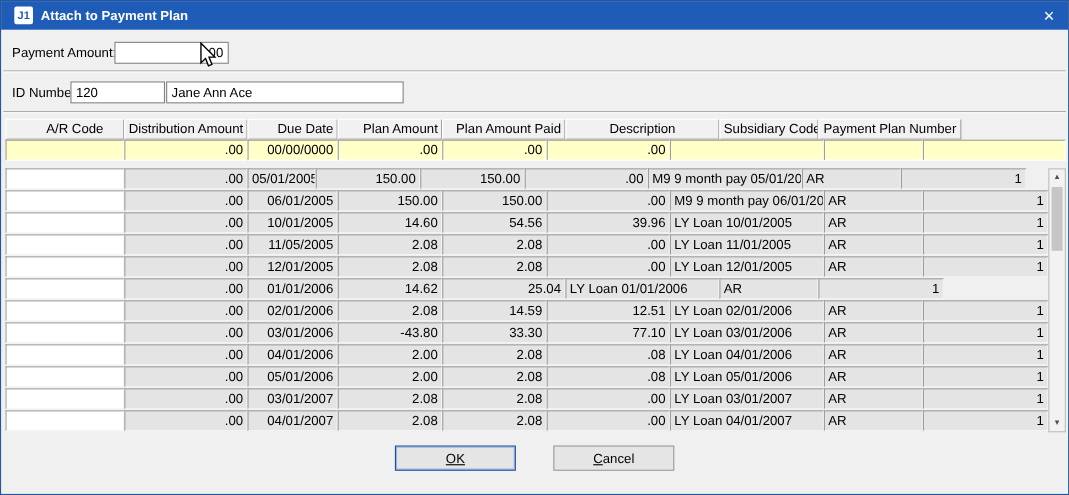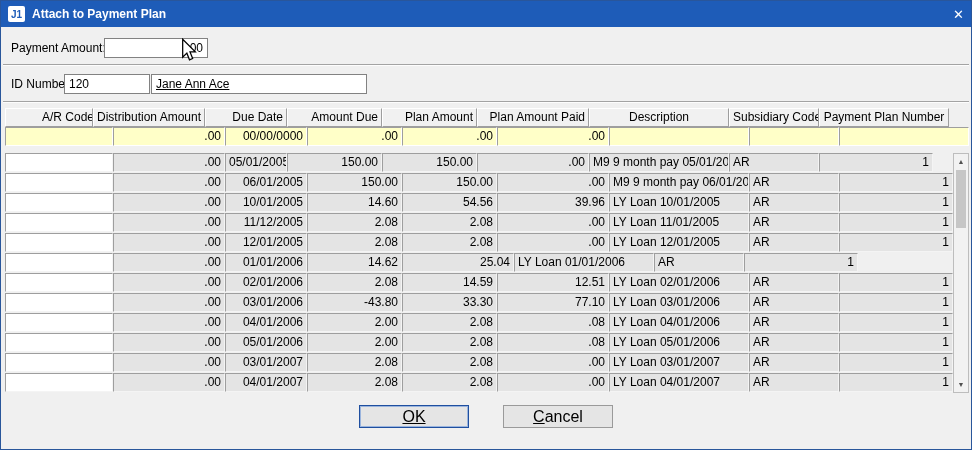--- a/index.html
+++ b/index.html
@@ -8,42 +8,42 @@
   .window{
     position:relative;width:972px;height:450px;box-sizing:border-box;
     background:#f0f0f0;border:1px solid #29569b;overflow:hidden;
     font-size:12px;color:#000;
   }
 
   
   .titlebar{
     position:absolute;left:0;top:0;right:0;height:26px;
     background:var(--titlebar-bg,#1e5cb8);
-    display:flex;align-items:center;padding:0 7px;color:#fff;box-sizing:border-box;
+    display:flex;align-items:center;padding:0 12px;color:#fff;box-sizing:border-box;
   }
   .app-icon{
     width:17px;height:16px;background:#fff;color:var(--titlebar-bg,#1e5cb8);
     font-weight:bold;font-size:10px;border-radius:2px;
     display:flex;align-items:center;justify-content:center;flex:0 0 auto;
   }
   .title{font-weight:bold;font-size:12px;margin-left:7px;white-space:nowrap;}
   .close{margin-left:auto;font-size:13px;width:26px;text-align:right;cursor:pointer;}
 
   
   .lbl{position:absolute;line-height:20px;}
   #payment-label{left:10px;top:37px;}
   #id-label{left:10px;top:73px;}
   .textbox{
     position:absolute;background:#fff;border:1px solid #828282;box-sizing:border-box;
     height:20px;line-height:18px;padding:0 4px;overflow:hidden;white-space:nowrap;
   }
   .textbox.num{text-align:right;}
   #payment-input{left:103px;top:37px;width:104px;}
   #id-input{left:63px;top:73px;width:86px;}
-  #name-input{left:150px;top:73px;width:216px;text-decoration:underline;}
+  #name-input{left:150px;top:73px;width:216px;}
 
   .divider{
     position:absolute;left:2px;right:2px;height:2px;
     border-top:1px solid #a3a3a3;border-bottom:1px solid #fdfdfd;box-sizing:border-box;
   }
   #div1{top:63px;}
   #div2{top:100px;}
 
   
   #grid{position:absolute;left:4px;top:107px;width:964px;}
@@ -74,21 +74,21 @@
     display:flex;flex-direction:column;align-items:center;
   }
   .sb-btn{width:14px;height:15px;font-size:7px;line-height:15px;text-align:center;color:#505050;user-select:none;}
   .sb-thumb{width:10px;height:58px;background:#c6c6c6;margin-top:1px;}
   .sb-spacer{flex:1;width:14px;}
 
   
   .buttons{position:absolute;top:404px;left:0;width:100%;display:flex;justify-content:center;gap:34px;}
   .btn{
     width:110px;height:23px;background:#e5e5e5;border:1px solid #9a9a9a;
-    font-family:"Liberation Sans",sans-serif;font-size:16px;padding:0;color:#000;
+    font-family:"Liberation Sans",sans-serif;font-size:12px;padding:0;color:#000;
   }
   .btn-ok{border:1px solid var(--focus-border,#1f4f9f);box-shadow:inset 0 0 0 1px #9ab4dd;}
   .ok-label{text-decoration:underline;}
   .cancel-label{display:inline-block;}
   .cancel-label::first-letter{text-decoration:underline;}
 
   .cursor{position:absolute;left:179px;top:37px;pointer-events:none;}
 </style>
 </head>
 <body>
@@ -107,24 +107,23 @@
   <div class="divider" id="div1"></div>
 
   <span class="lbl" id="id-label">ID Number :</span>
   <div class="textbox" id="id-input">120</div>
   <div class="textbox" id="name-input">Jane Ann Ace</div>
 
   <div class="divider" id="div2"></div>
 
   <div id="grid">
     <div class="grid-header">
-        <div class="hcell" style="width: 88px; text-align: left; padding-left: 36px;">A/R Code</div>
+        <div class="hcell" style="width: 108px; text-align: left; padding-left: 36px;">A/R Code</div>
         <div class="hcell" style="width: 112px; text-align: right;">Distribution Amount</div>
         <div class="hcell" style="width: 82px; text-align: right;">Due Date</div>
-        <div class="hcell" style="width: 95px; text-align: right;">Amount Due</div>
         <div class="hcell" style="width: 95px; text-align: right;">Plan Amount</div>
         <div class="hcell" style="width: 112px; text-align: right;">Plan Amount Paid</div>
         <div class="hcell" style="width: 140px; text-align: center;">Description</div>
         <div class="hcell" style="width: 90px; text-align: center;">Subsidiary Code</div>
         <div class="hcell" style="width: 130px; text-align: center;">Payment Plan Number</div>
       </div>
     <div class="grid-entry">
         <div class="ecell" style="width: 108px; text-align: left;"></div>
         <div class="ecell" style="width: 112px; text-align: right;">.00</div>
         <div class="ecell" style="width: 82px; text-align: right;">00/00/0000</div>
@@ -166,21 +165,21 @@
             <div class="cell" style="width: 95px; text-align: right;">14.60</div>
             <div class="cell" style="width: 95px; text-align: right; padding-left: 48px;">54.56</div>
             <div class="cell" style="width: 112px; text-align: right;">39.96</div>
             <div class="cell" style="width: 140px; text-align: left;">LY Loan 10/01/2005</div>
             <div class="cell" style="width: 90px; text-align: left;">AR</div>
             <div class="cell" style="width: 114px; text-align: right;">1</div>
           </div>
           <div class="grid-row">
             <div class="cell first" style="width: 108px; text-align: left;"></div>
             <div class="cell" style="width: 112px; text-align: right;">.00</div>
-            <div class="cell" style="width: 82px; text-align: right;">11/12/2005</div>
+            <div class="cell" style="width: 82px; text-align: right;">11/05/2005</div>
             <div class="cell" style="width: 95px; text-align: right;">2.08</div>
             <div class="cell" style="width: 95px; text-align: right;">2.08</div>
             <div class="cell" style="width: 112px; text-align: right;">.00</div>
             <div class="cell" style="width: 140px; text-align: left;">LY Loan 11/01/2005</div>
             <div class="cell" style="width: 90px; text-align: left;">AR</div>
             <div class="cell" style="width: 114px; text-align: right;">1</div>
           </div>
           <div class="grid-row">
             <div class="cell first" style="width: 108px; text-align: left;"></div>
             <div class="cell" style="width: 112px; text-align: right;">.00</div>

